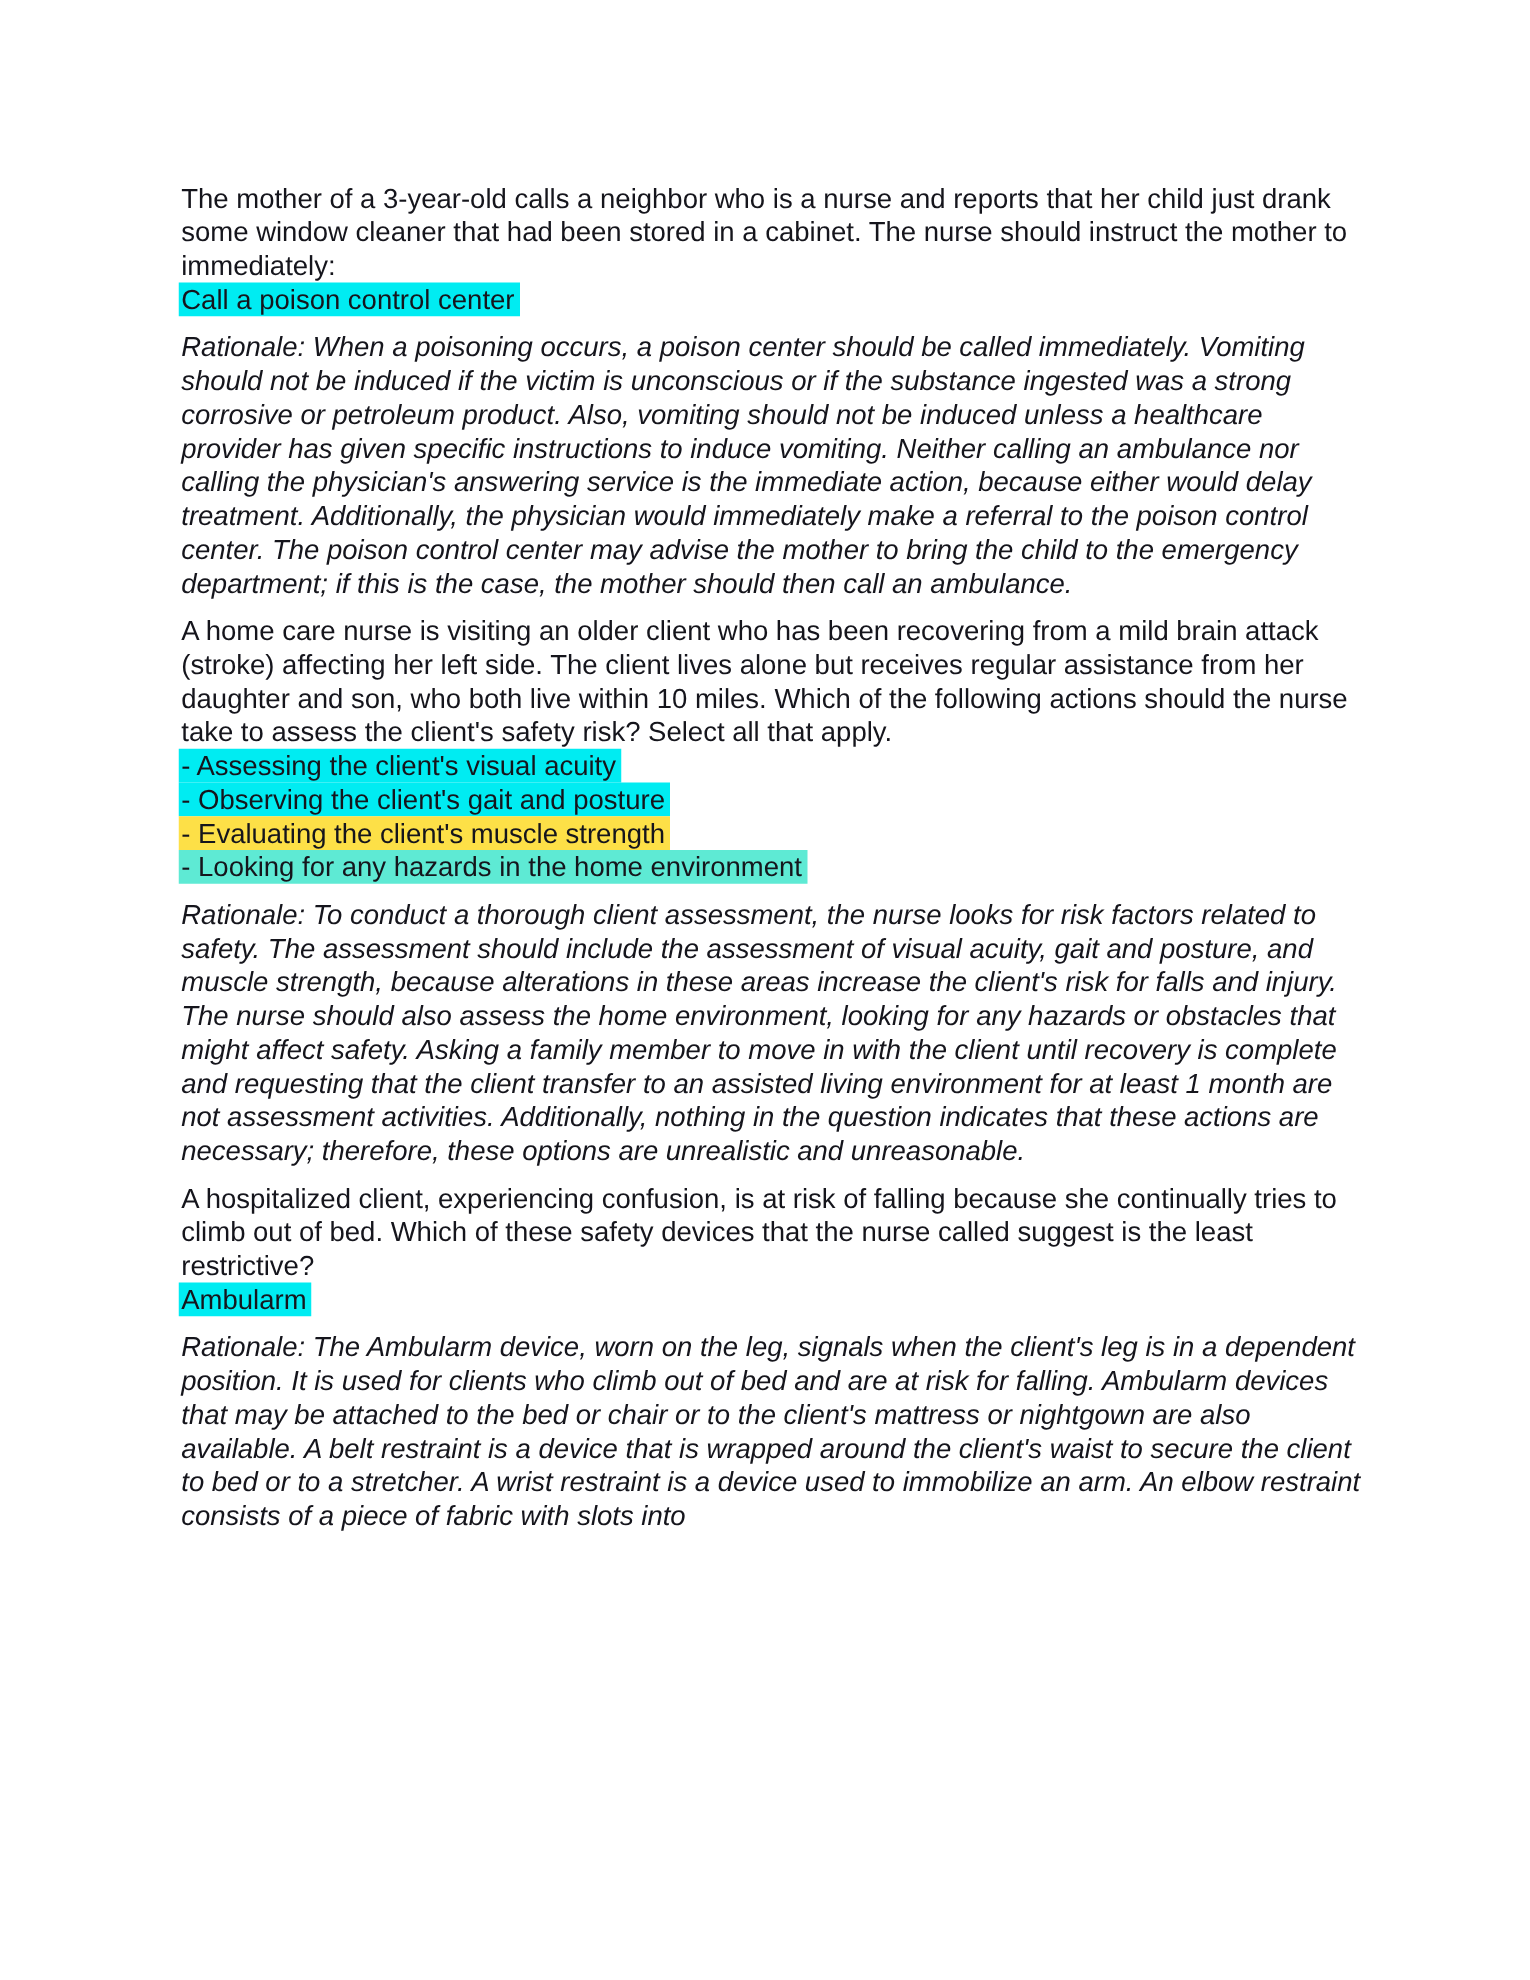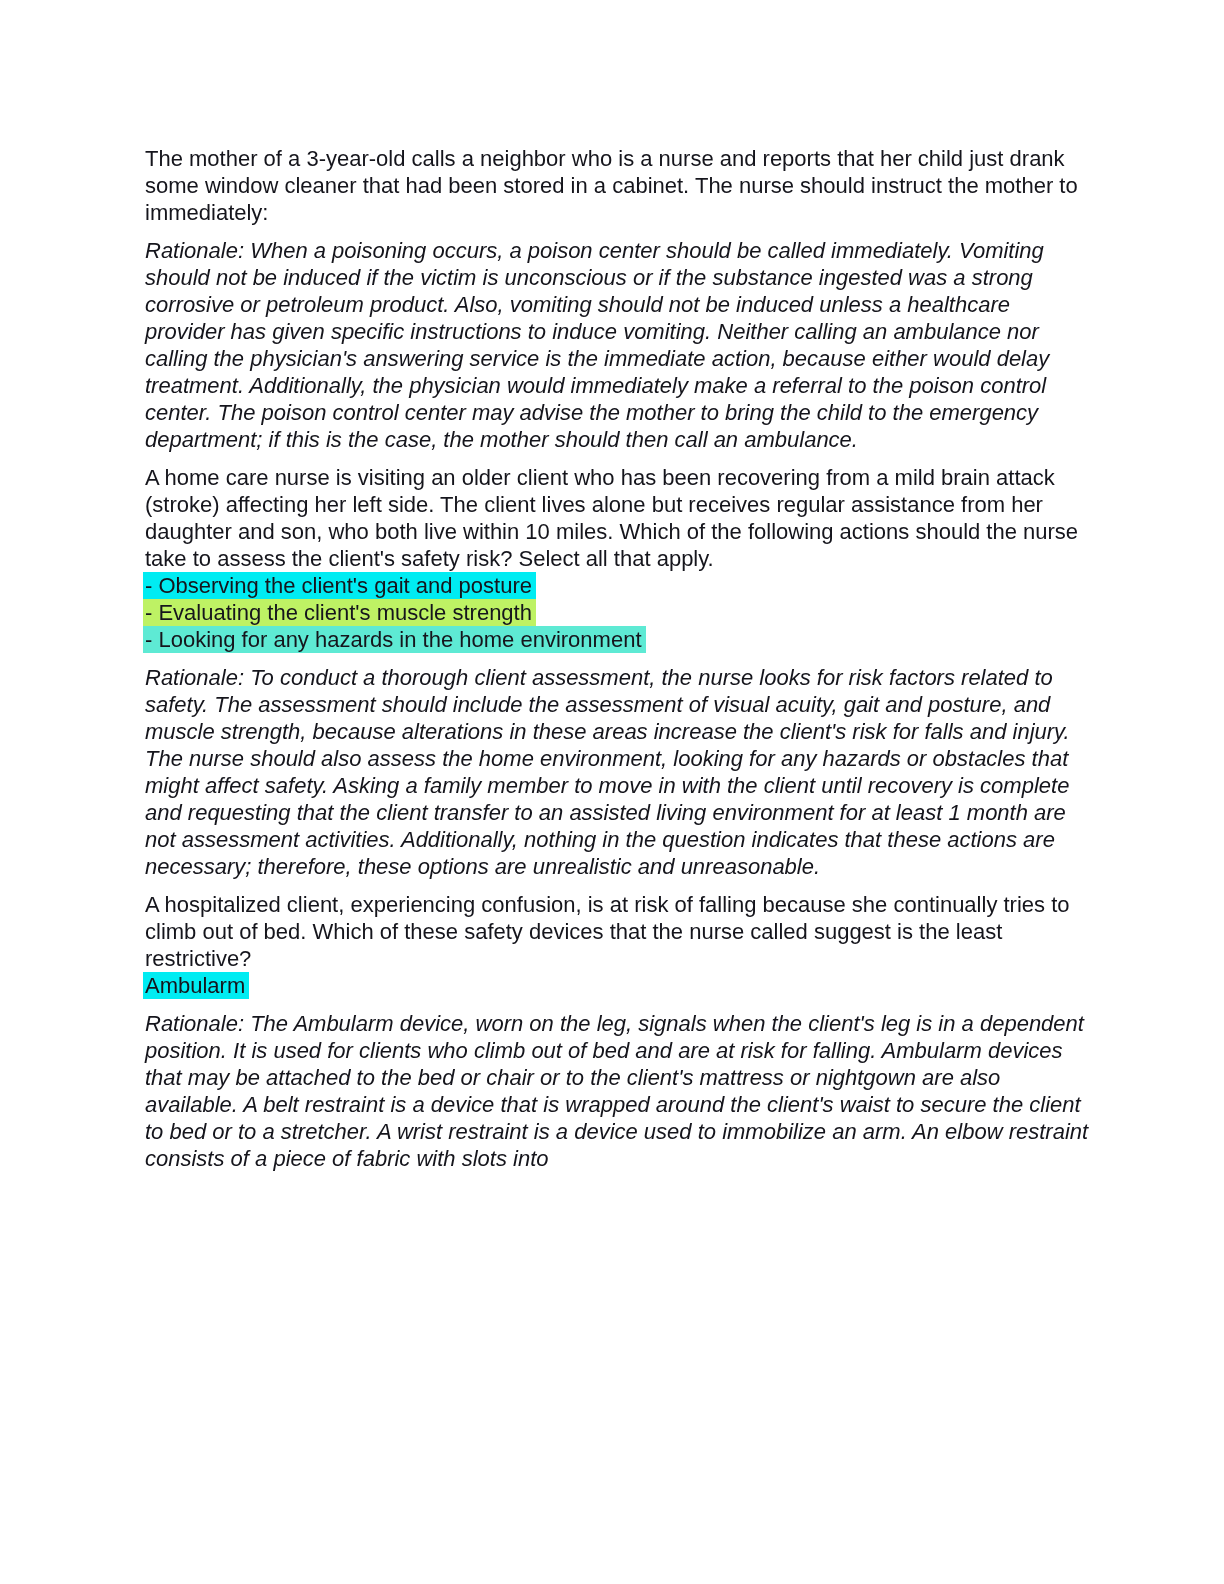--- a/index.html
+++ b/index.html
@@ -31,25 +31,27 @@
     margin-left: -2px;
   }
 </style>
 </head>
 <body>
 
 <div class="page" style="color: rgb(21, 21, 28); border-radius: 23px;">
   <div class="doc">
 
     <p class="para question">The mother of a 3-year-old calls a neighbor who is a nurse and reports that her child just drank some window cleaner that had been stored in a cabinet. The nurse should instruct the mother to immediately:</p>
+    <p class="answer-line"><span class="hl" style="background: rgb(0, 236, 242);">Call a poison control center</span></p>
     <p class="para rationale block-gap">Rationale: When a poisoning occurs, a poison center should be called immediately. Vomiting should not be induced if the victim is unconscious or if the substance ingested was a strong corrosive or petroleum product. Also, vomiting should not be induced unless a healthcare provider has given specific instructions to induce vomiting. Neither calling an ambulance nor calling the physician's answering service is the immediate action, because either would delay treatment. Additionally, the physician would immediately make a referral to the poison control center. The poison control center may advise the mother to bring the child to the emergency department; if this is the case, the mother should then call an ambulance.</p>
 
     <p class="para question block-gap">A home care nurse is visiting an older client who has been recovering from a mild brain attack (stroke) affecting her left side. The client lives alone but receives regular assistance from her daughter and son, who both live within 10 miles. Which of the following actions should the nurse take to assess the client's safety risk? Select all that apply.</p>
+    <p class="answer-line"><span class="hl" style="background: rgb(0, 236, 242);">- Assessing the client's visual acuity</span></p>
     <p class="answer-line"><span class="hl" style="background: rgb(0, 236, 242);">- Observing the client's gait and posture</span></p>
-    <p class="answer-line"><span class="hl" style="background: #bef264;">- Evaluating the client's muscle strength</span></p>
+    <p class="answer-line"><span class="hl" style="background: #fde047;">- Evaluating the client's muscle strength</span></p>
     <p class="answer-line"><span class="hl" style="background: #5eead4;">- Looking for any hazards in the home environment</span></p>
     <p class="para rationale block-gap">Rationale: To conduct a thorough client assessment, the nurse looks for risk factors related to safety. The assessment should include the assessment of visual acuity, gait and posture, and muscle strength, because alterations in these areas increase the client's risk for falls and injury. The nurse should also assess the home environment, looking for any hazards or obstacles that might affect safety. Asking a family member to move in with the client until recovery is complete and requesting that the client transfer to an assisted living environment for at least 1 month are not assessment activities. Additionally, nothing in the question indicates that these actions are necessary; therefore, these options are unrealistic and unreasonable.</p>
 
     <p class="para question block-gap">A hospitalized client, experiencing confusion, is at risk of falling because she continually tries to climb out of bed. Which of these safety devices that the nurse called suggest is the least restrictive?</p>
     <p class="answer-line"><span class="hl" style="background: rgb(0, 236, 242);">Ambularm</span></p>
     <p class="para rationale block-gap">Rationale: The Ambularm device, worn on the leg, signals when the client's leg is in a dependent position. It is used for clients who climb out of bed and are at risk for falling. Ambularm devices that may be attached to the bed or chair or to the client's mattress or nightgown are also available. A belt restraint is a device that is wrapped around the client's waist to secure the client to bed or to a stretcher. A wrist restraint is a device used to immobilize an arm. An elbow restraint consists of a piece of fabric with slots into</p>
 
   </div>
 </div>
 

